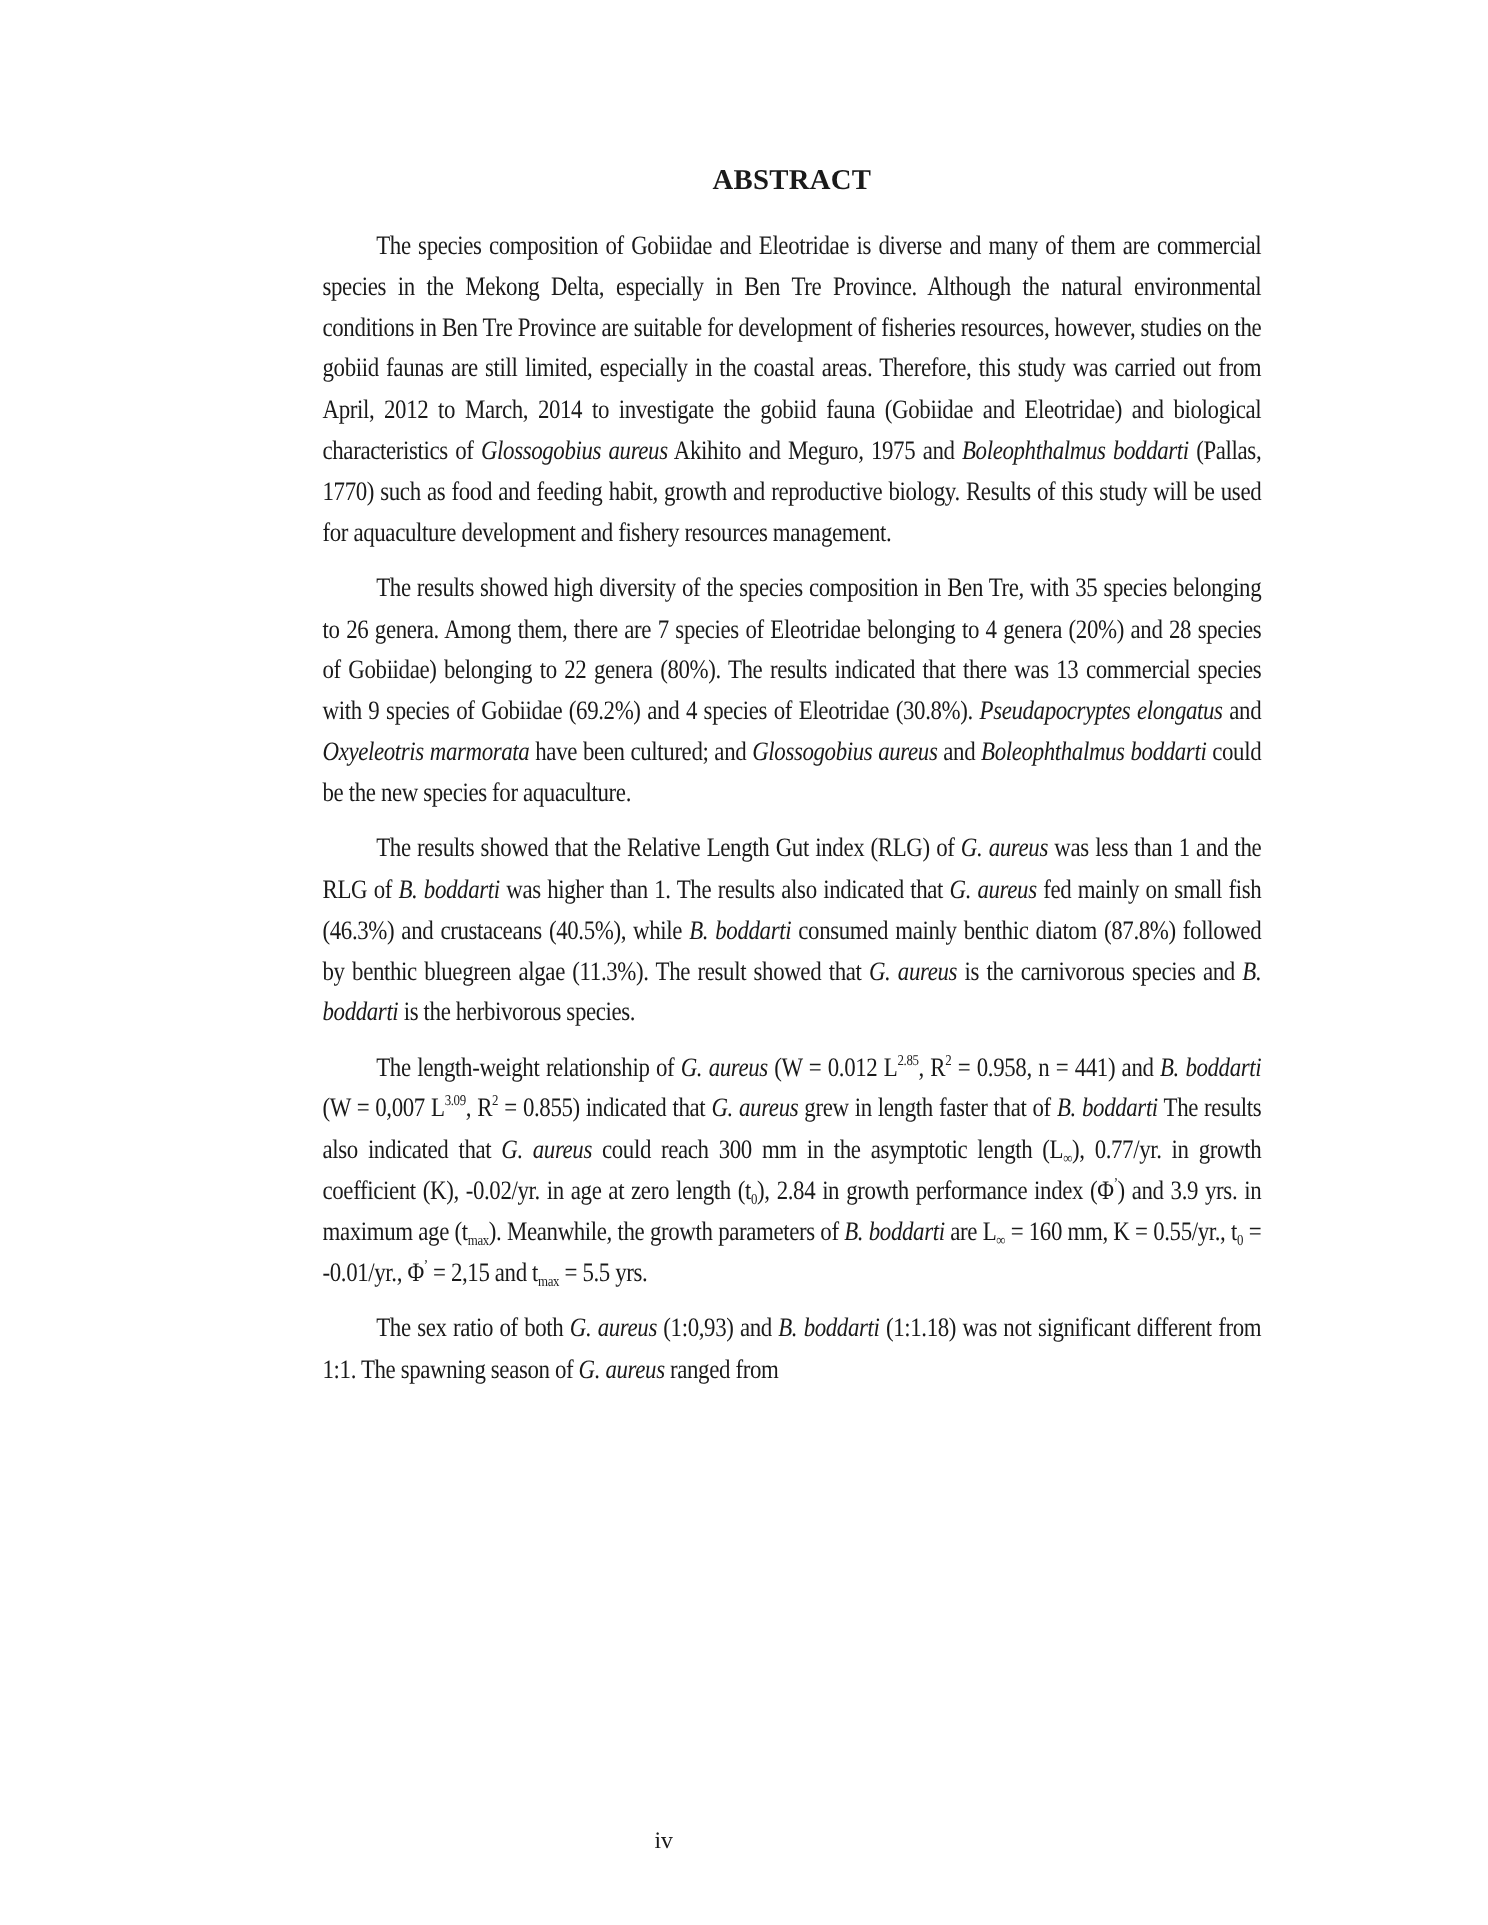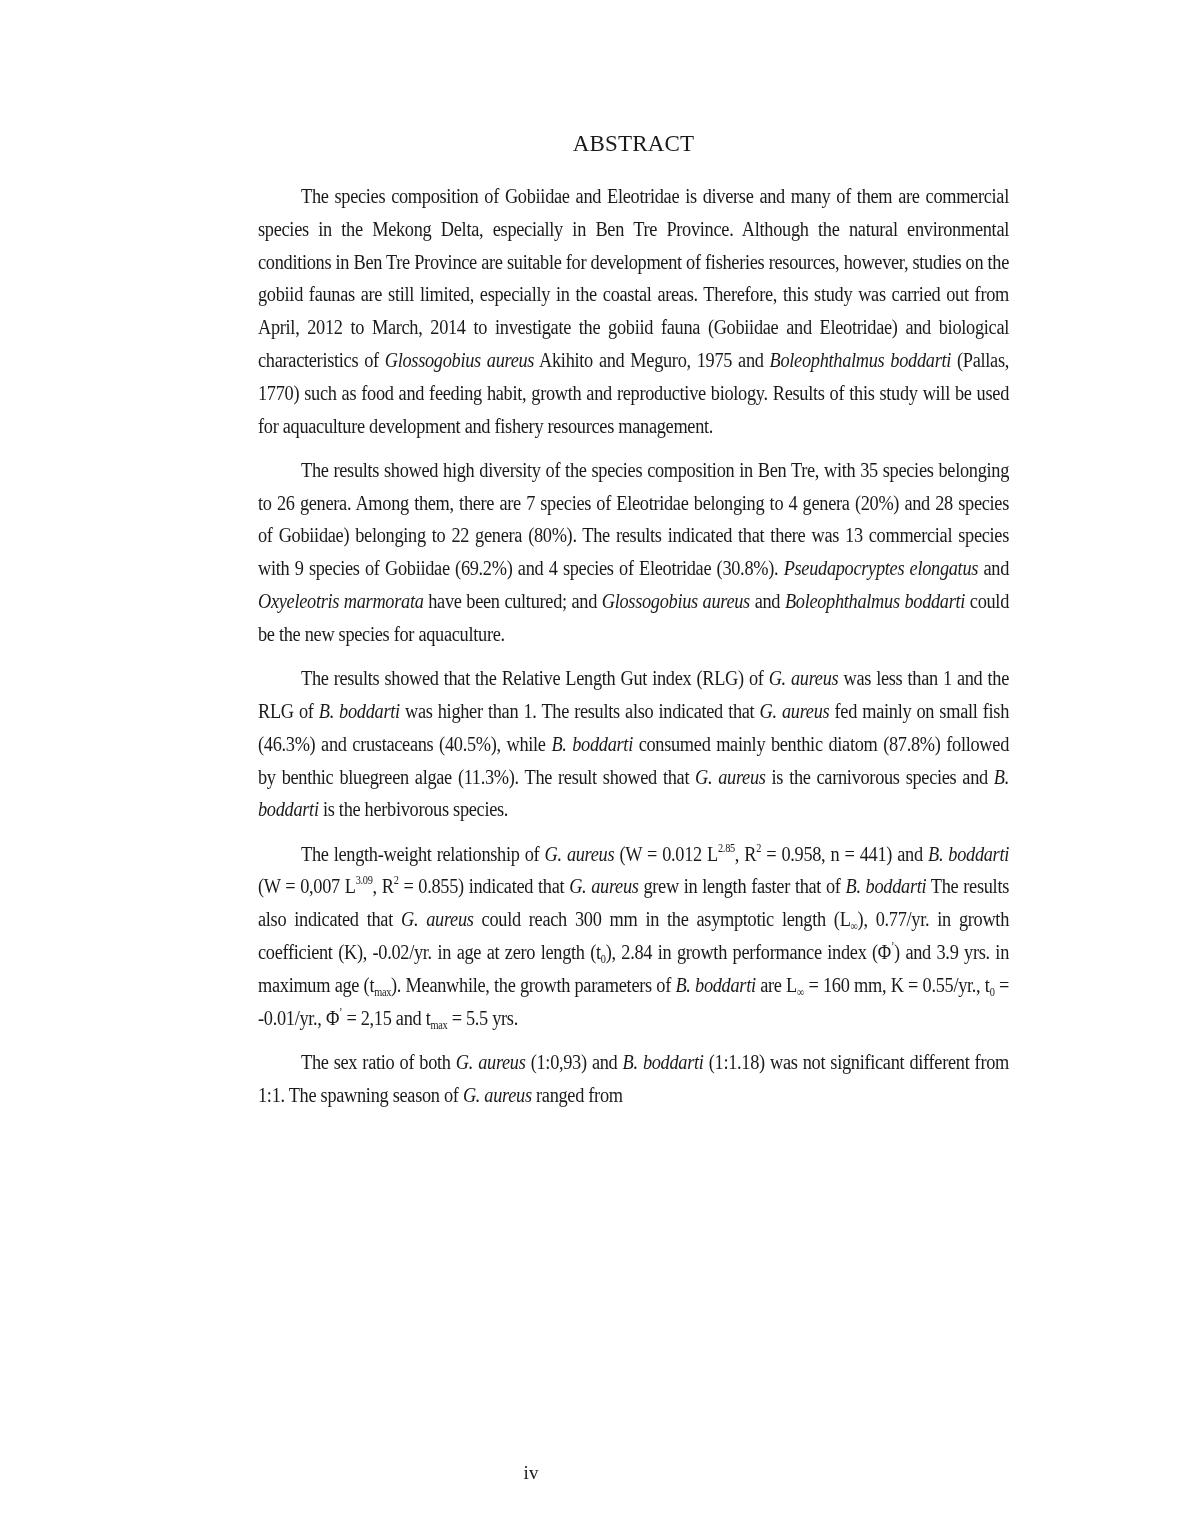--- a/index.html
+++ b/index.html
@@ -16,21 +16,21 @@
     color: #1a1a1a;
   }
   .page {
     position: absolute;
     left: 258px;
     top: 128px;
     width: 751px;
   }
   .title {
     text-align: center;
-    font-weight: normal;
+    font-weight: bold;
     font-size: 23px;
     letter-spacing: 0.2px;
     margin: 0 0 20px 0;
     line-height: 32px;
   }
   .para {
     font-size: 21.3px;
     line-height: 32.8px;
     text-align: justify;
     text-indent: 43px;

